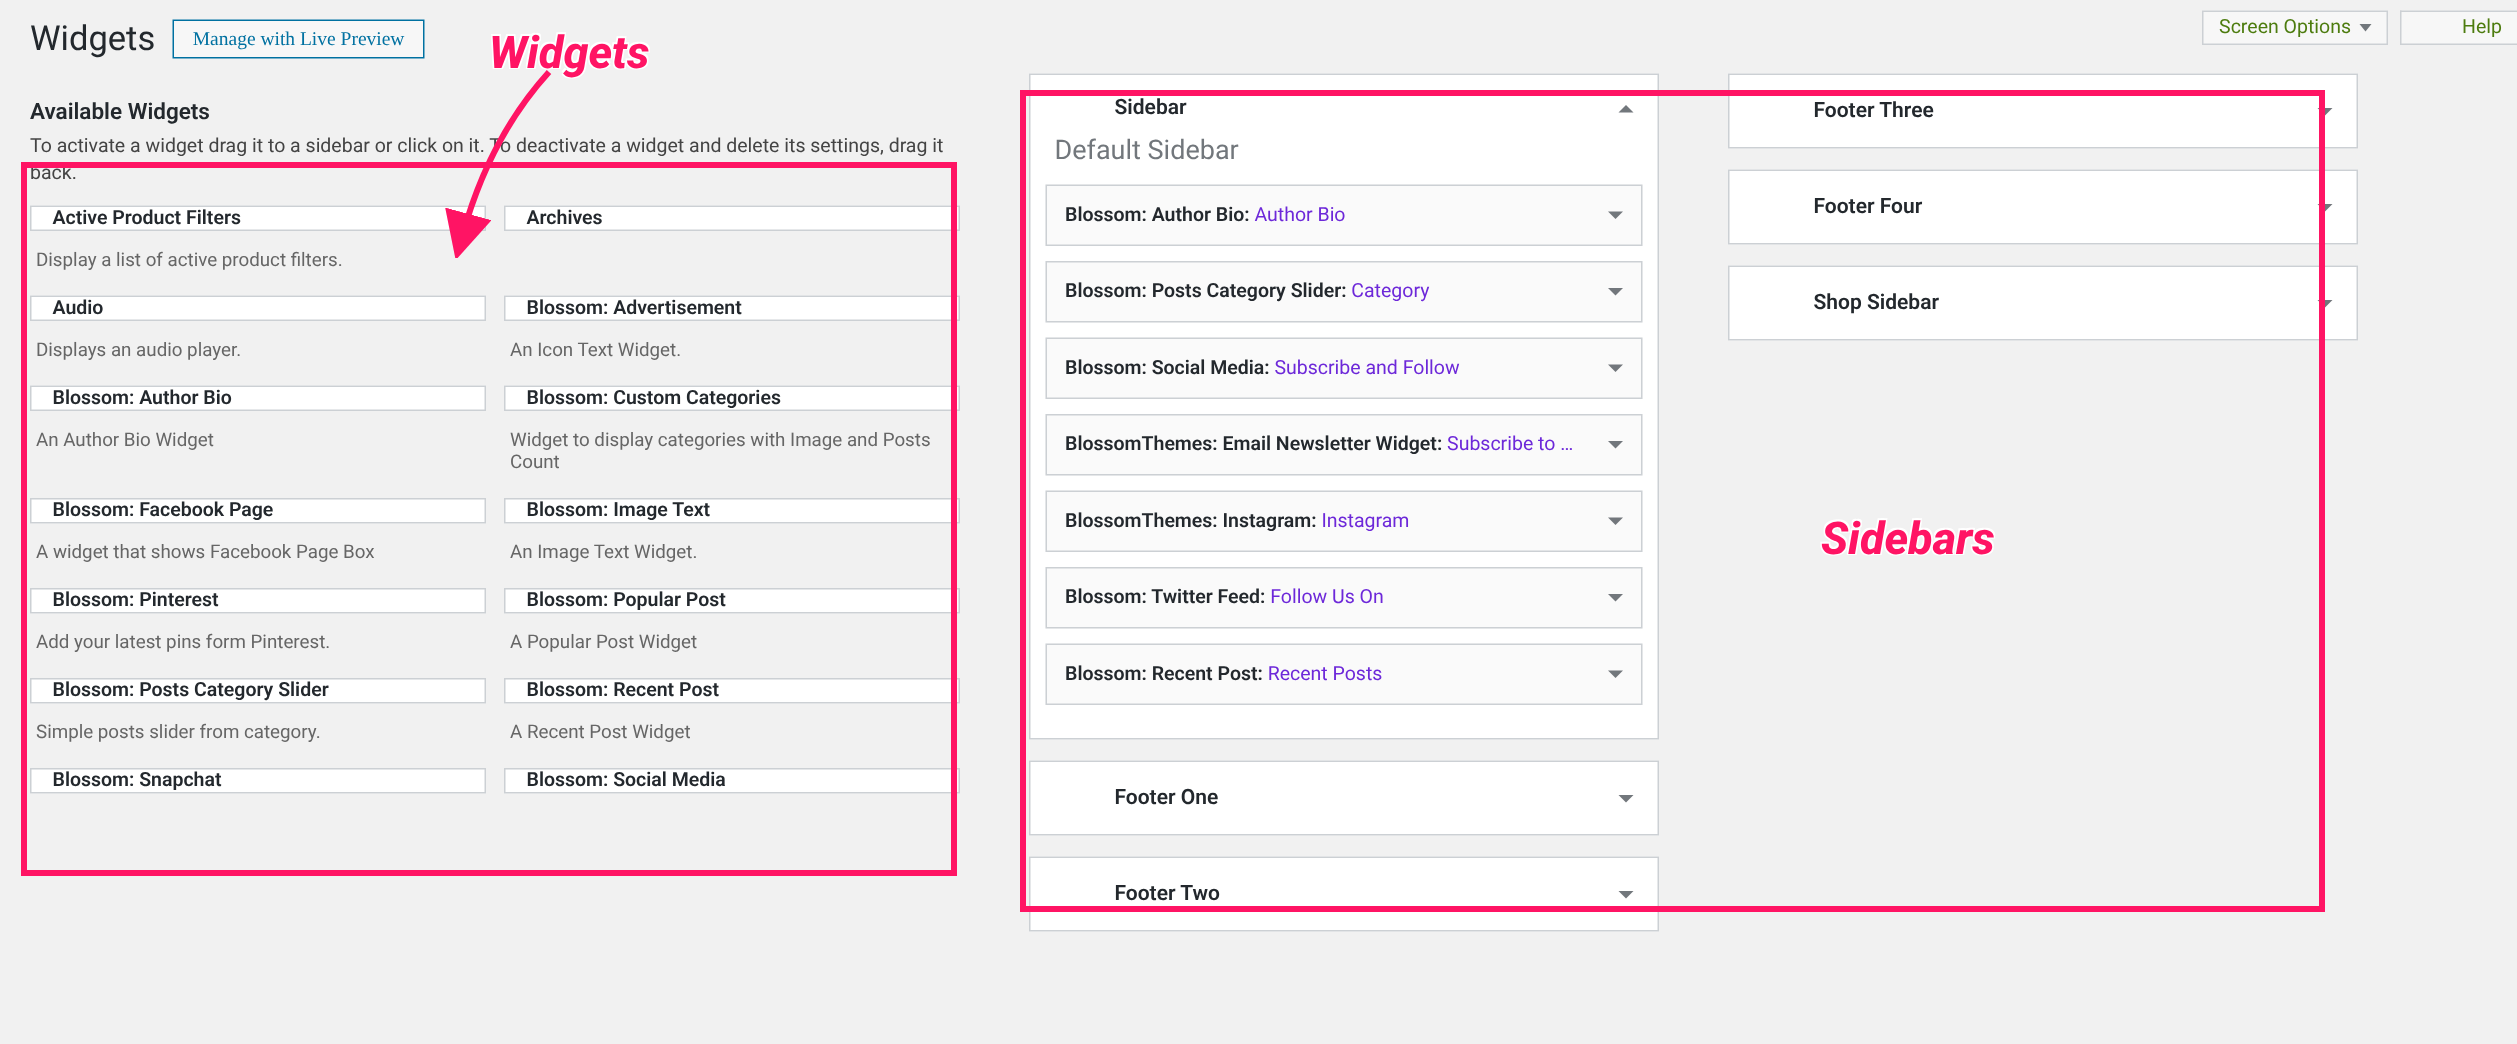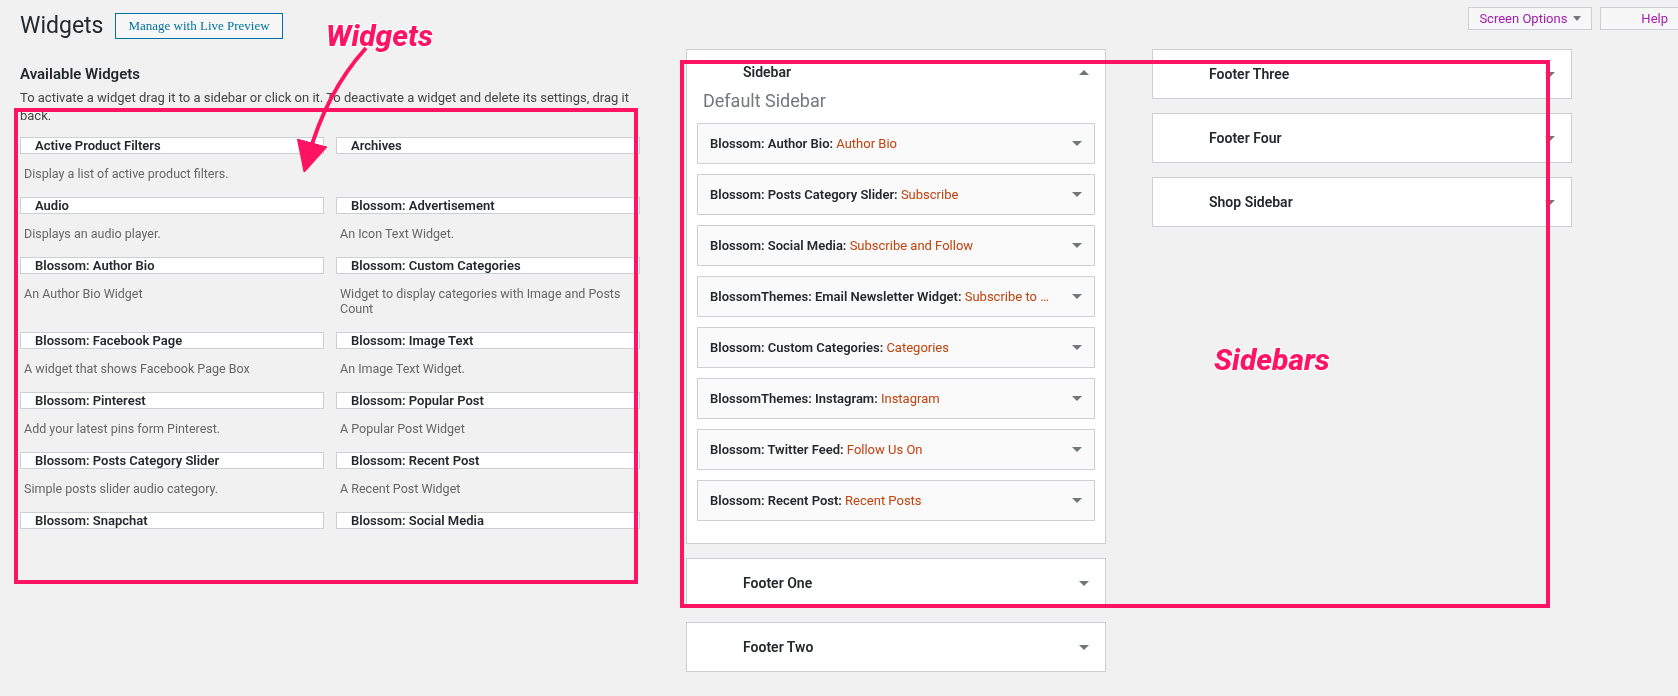--- a/index.html
+++ b/index.html
@@ -19,21 +19,21 @@
     top: 0; right: 0;
     display: flex;
     gap: 8px;
     padding: 7px 0 0 0;
   }
   .top-btn {
     background: #f7f7f7;
     border: 1px solid #ccd0d4;
     padding: 3px 10px;
     font-size: 13px;
-    color: #a21caf;
+    color: #4d7c0f;
     cursor: pointer;
     display: flex;
     align-items: center;
     gap: 6px;
   }
   .top-btn.help { border-right: none; padding-left: 40px; }
   .arrow-down {
     width: 0; height: 0;
     border-left: 4px solid transparent;
     border-right: 4px solid transparent;
@@ -138,21 +138,21 @@
     padding: 12px 12px;
     margin-bottom: 10px;
     display: flex;
     align-items: center;
     justify-content: space-between;
     font-size: 13px;
     cursor: move;
   }
   .sb-item .item-label { overflow: hidden; text-overflow: ellipsis; white-space: nowrap; }
   .sb-item .item-label strong { font-weight: 600; color: #23282d; }
-  .sb-item .item-label span { color: #c2410c; }
+  .sb-item .item-label span { color: #6d28d9; }
   .chev {
     width: 0; height: 0;
     border-left: 5px solid transparent;
     border-right: 5px solid transparent;
   }
   .chev.down { border-top: 5px solid #72777c; }
   .chev.up { border-bottom: 5px solid #72777c; }
   
   .anno-box {
     position: absolute;
@@ -231,21 +231,21 @@
         <div class="widget-card">
           <div class="w-title">Blossom: Pinterest</div>
           <div class="w-desc">Add your latest pins form Pinterest.</div>
         </div>
         <div class="widget-card">
           <div class="w-title">Blossom: Popular Post</div>
           <div class="w-desc">A Popular Post Widget</div>
         </div>
         <div class="widget-card">
           <div class="w-title">Blossom: Posts Category Slider</div>
-          <div class="w-desc">Simple posts slider audio category.</div>
+          <div class="w-desc">Simple posts slider from category.</div>
         </div>
         <div class="widget-card">
           <div class="w-title">Blossom: Recent Post</div>
           <div class="w-desc">A Recent Post Widget</div>
         </div>
         <div class="widget-card">
           <div class="w-title">Blossom: Snapchat</div>
         </div>
         <div class="widget-card">
           <div class="w-title">Blossom: Social Media</div>
@@ -259,33 +259,29 @@
           <div class="sb-title">Sidebar</div>
           <div class="chev up"></div>
         </div>
         <div class="sb-desc">Default Sidebar</div>
         <div class="sb-items">
           <div class="sb-item">
             <div class="item-label"><strong>Blossom: Author Bio:</strong><span> Author Bio</span></div>
             <div class="chev down"></div>
           </div>
           <div class="sb-item">
-            <div class="item-label"><strong>Blossom: Posts Category Slider:</strong><span> Subscribe</span></div>
+            <div class="item-label"><strong>Blossom: Posts Category Slider:</strong><span> Category</span></div>
             <div class="chev down"></div>
           </div>
           <div class="sb-item">
             <div class="item-label"><strong>Blossom: Social Media:</strong><span> Subscribe and Follow</span></div>
             <div class="chev down"></div>
           </div>
           <div class="sb-item">
             <div class="item-label"><strong>BlossomThemes: Email Newsletter Widget:</strong><span> Subscribe to …</span></div>
-            <div class="chev down"></div>
-          </div>
-          <div class="sb-item">
-            <div class="item-label"><strong>Blossom: Custom Categories:</strong><span> Categories</span></div>
             <div class="chev down"></div>
           </div>
           <div class="sb-item">
             <div class="item-label"><strong>BlossomThemes: Instagram:</strong><span> Instagram</span></div>
             <div class="chev down"></div>
           </div>
           <div class="sb-item">
             <div class="item-label"><strong>Blossom: Twitter Feed:</strong><span> Follow Us On</span></div>
             <div class="chev down"></div>
           </div>

